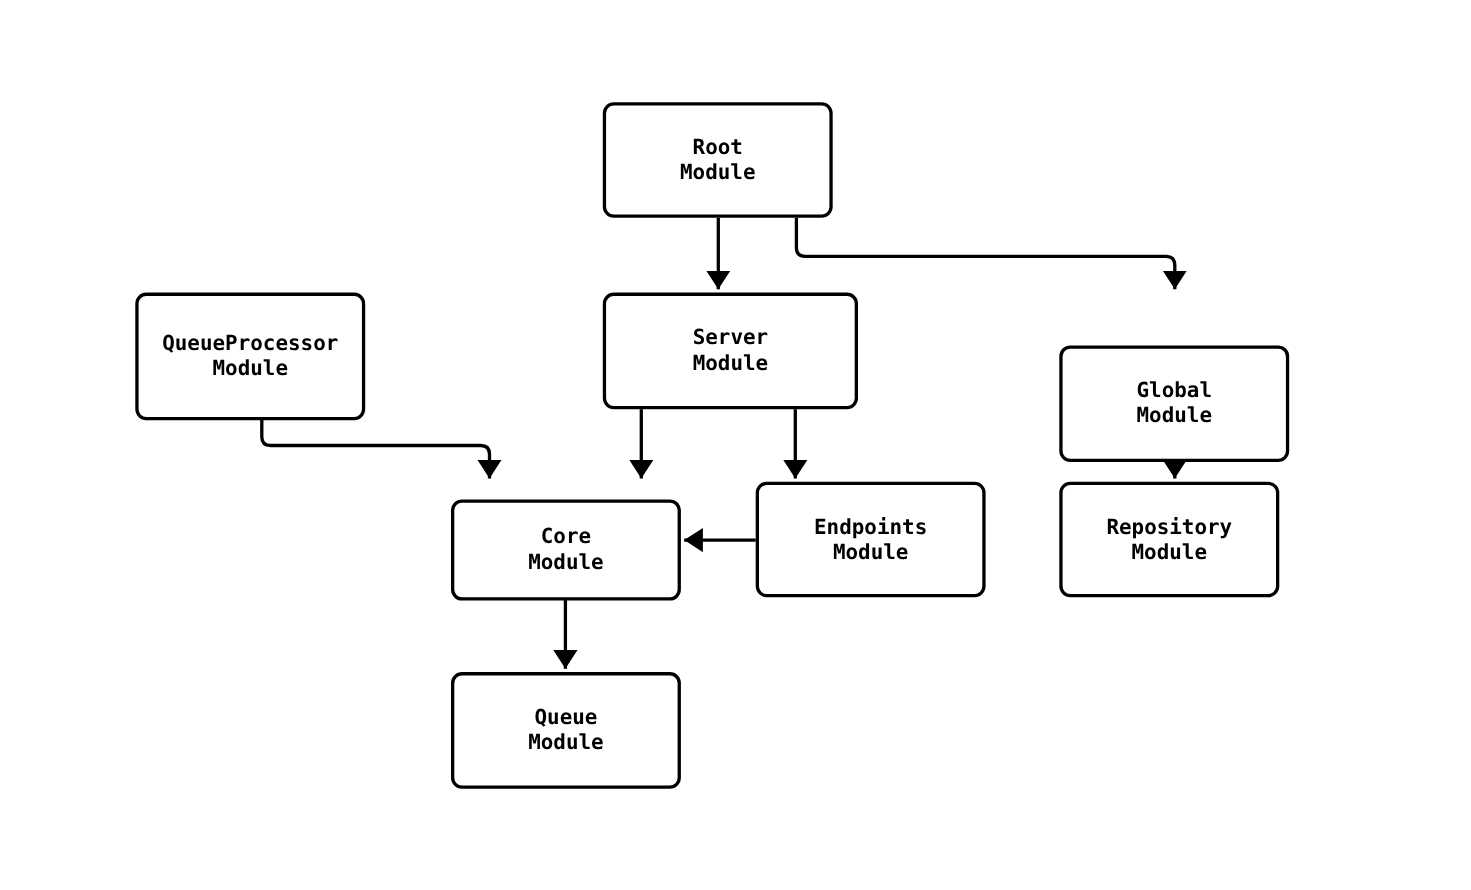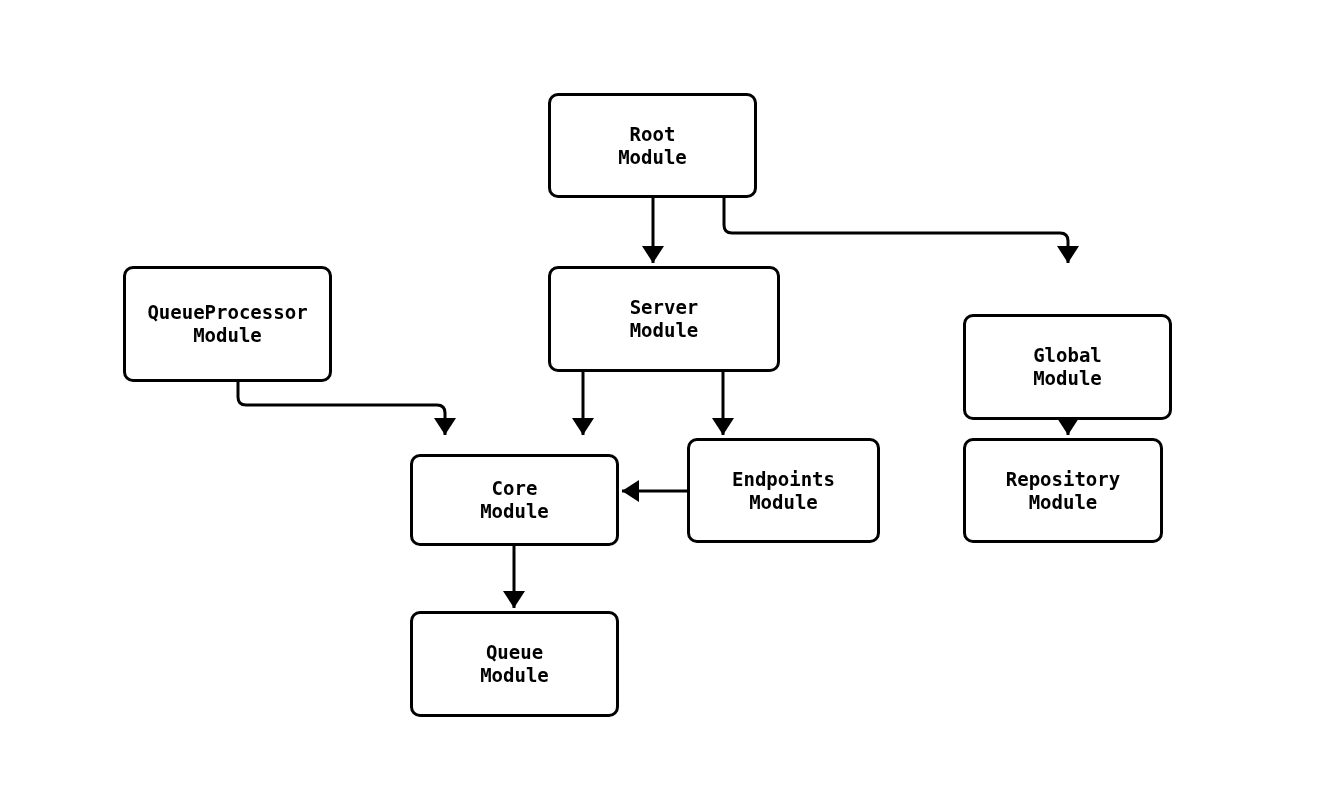--- a/index.html
+++ b/index.html
@@ -82,21 +82,21 @@
 Module</span>
       </div>
       <div class="node" style="left: 963px; top: 266px; width: 209px; height: 106px; margin-top: 48px;">
         <span class="node-label">Global
 Module</span>
       </div>
       <div class="node" style="left: 410px; top: 438px; width: 209px; height: 92px; margin-top: 16px;">
         <span class="node-label">Core
 Module</span>
       </div>
-      <div class="node" style="left: 687px; top: 438px; width: 193px; height: 105px;">
+      <div class="node" style="left: 687px; top: 438px; width: 209px; height: 105px;">
         <span class="node-label">Endpoints
 Module</span>
       </div>
       <div class="node" style="left: 963px; top: 438px; width: 200px; height: 105px;">
         <span class="node-label">Repository
 Module</span>
       </div>
       <div class="node" style="left: 410px; top: 611px; width: 209px; height: 106px; align-items: center;">
         <span class="node-label">Queue
 Module</span>

